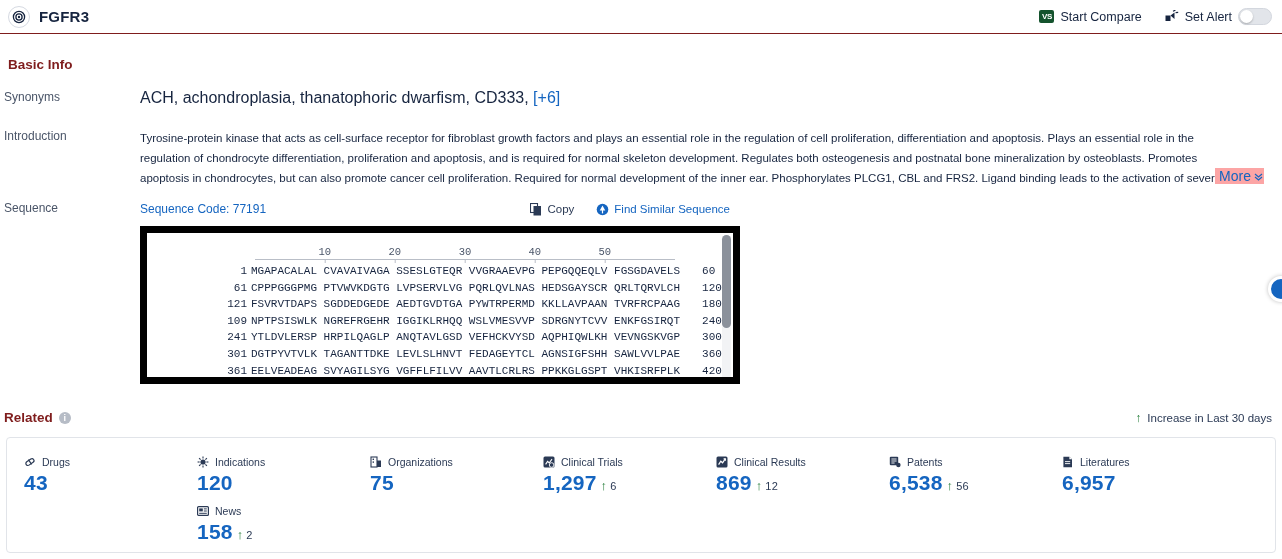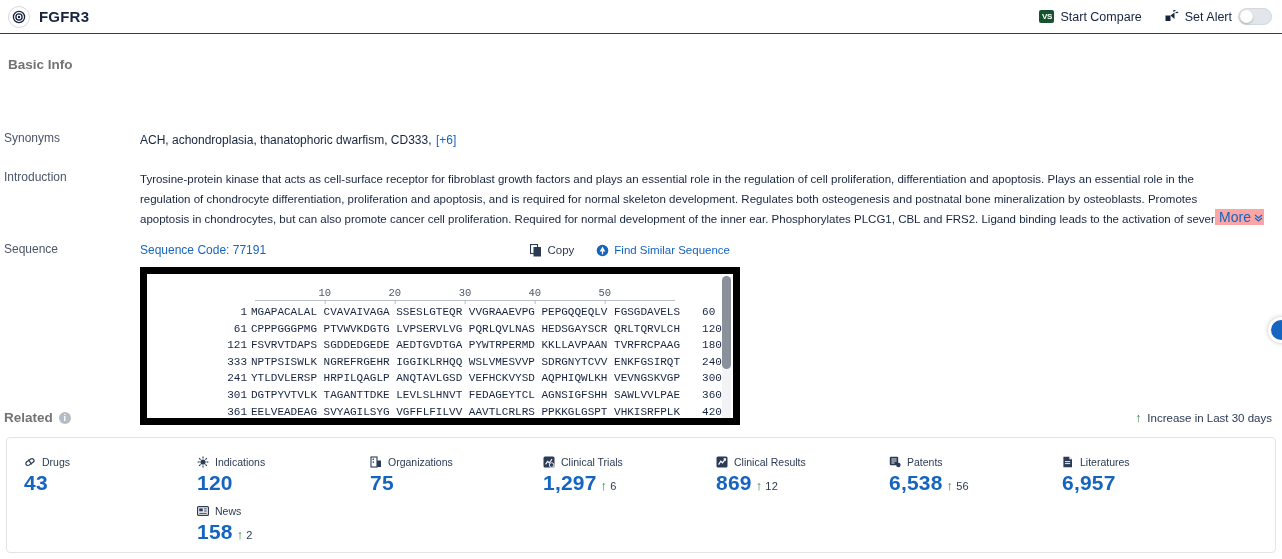--- a/index.html
+++ b/index.html
@@ -53,37 +53,37 @@
     position: relative; cursor: pointer;
   }
   .toggle::after {
     content: ""; position: absolute; top: 1px; left: 1px;
     width: 13px; height: 13px; border-radius: 50%;
     background: #fff; box-shadow: 0 1px 2px rgba(0,0,0,.25);
   }
 
   
   .section-title {
-    font-size: 13.5px; font-weight: bold; color: #737373;
+    font-size: 13.5px; font-weight: bold; color: #7f1d1d;
     padding: 0 0 0 4px;
   }
   #basic-info-title { position: absolute; left: 4px; top: 57px; }
 
-  .row { display: flex; position: absolute; left: 0; width: 1282px; margin-top: 41px; }
+  .row { display: flex; position: absolute; left: 0; width: 1282px; }
   .row-label {
     width: 140px; padding-left: 4px;
     font-size: 12px; color: #4a5568; line-height: 16px;
   }
   .row-body { flex: 1; padding-right: 10px; }
 
   #row-synonyms { top: 89px; }
   #row-intro    { top: 128px; justify-content: center; }
   #row-sequence { top: 200px; }
 
-  .syn-text { font-size: 12px; color: #16243f; line-height: 16px; }
+  .syn-text { font-size: 16px; color: #16243f; line-height: 16px; }
   .syn-more { color: #1565c0; cursor: pointer; }
 
   .intro-text {
     font-size: 11.5px; color: #16243f;
     line-height: 20px; text-align: left;
     max-height: 60px; overflow: hidden;
     width: 1105px;
   }
   .more-link {
     position: absolute; right: 18px; top: 40px;
@@ -313,21 +313,21 @@
           <span class="seq-num-l">61</span>
           <span class="seq-chunks">CPPPGGGPMG PTVWVKDGTG LVPSERVLVG PQRLQVLNAS HEDSGAYSCR QRLTQRVLCH</span>
           <span class="seq-num-r">120</span>
         </div>
         <div class="seq-row">
           <span class="seq-num-l">121</span>
           <span class="seq-chunks">FSVRVTDAPS SGDDEDGEDE AEDTGVDTGA PYWTRPERMD KKLLAVPAAN TVRFRCPAAG</span>
           <span class="seq-num-r">180</span>
         </div>
         <div class="seq-row">
-          <span class="seq-num-l">333</span>
+          <span class="seq-num-l">109</span>
           <span class="seq-chunks">NPTPSISWLK NGREFRGEHR IGGIKLRHQQ WSLVMESVVP SDRGNYTCVV ENKFGSIRQT</span>
           <span class="seq-num-r">240</span>
         </div>
         <div class="seq-row">
           <span class="seq-num-l">241</span>
           <span class="seq-chunks">YTLDVLERSP HRPILQAGLP ANQTAVLGSD VEFHCKVYSD AQPHIQWLKH VEVNGSKVGP</span>
           <span class="seq-num-r">300</span>
         </div>
         <div class="seq-row">
           <span class="seq-num-l">301</span>

